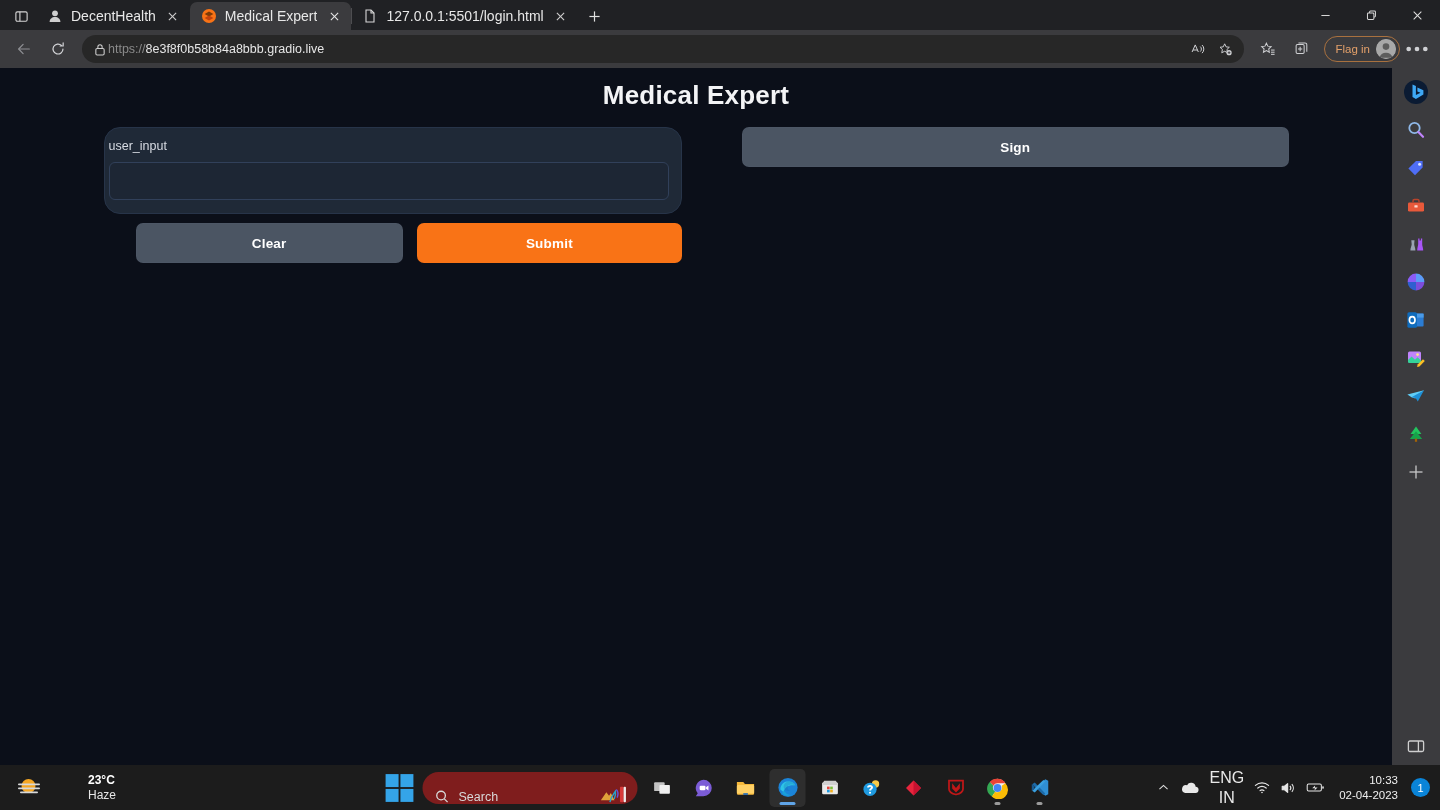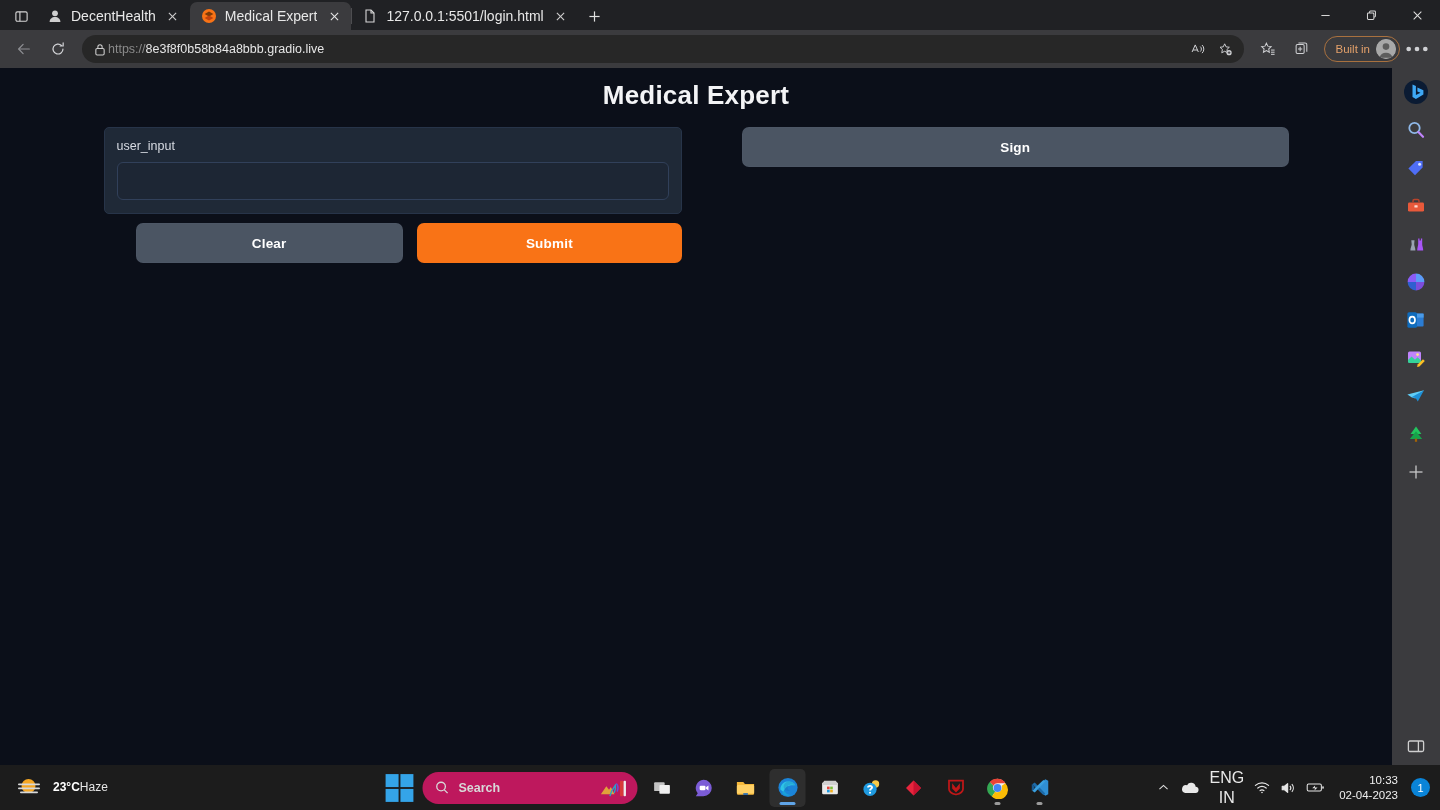--- a/index.html
+++ b/index.html
@@ -159,22 +159,22 @@
     font-weight: 700;
     color: #f3f4f6;
     letter-spacing: .2px;
     margin-bottom: 16px;
   }
   .columns { display: flex; gap: 28px; }
   .col { flex: 1; display: flex; flex-direction: column; gap: 9px; }
   .panel {
     background: #1f2937;
     border: 1px solid #273449;
-    border-radius: 5px;
-    padding: 11px 12px 13px 12px;
+    border-radius: 16px;
+    padding: 11px 12px 13px 4px;
   }
   .field-label {
     font-size: 12.5px;
     color: #d7dbe3;
     margin-bottom: 9px;
     display: block;
   }
   .textbox {
     height: 38px;
     background: #1d2634;
@@ -247,42 +247,41 @@
     background: #1c1c1c;
     display: flex; align-items: center;
     z-index: 20;
   }
   .weather {
     display: flex; align-items: center; gap: 9px;
     padding-left: 14px;
     height: 40px;
   }
   .weather-ico { width: 30px; height: 30px; display:flex; align-items:center; justify-content:center;}
-  .weather-txt { display: flex; flex-direction: row; line-height: 1.25; }
+  .weather-txt { display: flex; flex-direction: column; line-height: 1.25; margin-left: 35px; }
   .weather-temp { font-size: 12px; color: #ffffff; font-weight: 600; }
   .weather-cond { font-size: 12px; color: #e6e6e6; }
 
   .tb-center {
     position: absolute; left: 50%; transform: translateX(-50%);
     display: flex; align-items: center; gap: 6px;
   }
   .start-btn {
     width: 34px; height: 34px;
     display: flex; align-items: center; justify-content: center;
     border-radius: 5px;
   }
   .searchpill {
     height: 32px;
-    background: #be185d;
+    background: #7f1d1d;
     border-radius: 16px;
-    display: flex; align-items: center;
+    display: flex; align-items: flex-end;
     padding: 0 6px 0 12px;
     gap: 9px;
     width: 215px;
-    font-weight: bold;
   }
   .searchpill .s-label { font-size: 12.5px; color: #d8d8d8; flex: 1; }
   .tb-app {
     width: 36px; height: 38px;
     display: flex; align-items: center; justify-content: center;
     border-radius: 5px;
     position: relative;
   }
   .tb-app.active { background: #2e2e2e; }
   .tb-app .underline {
@@ -461,21 +460,21 @@
       <svg viewBox="0 0 18 18" fill="none" stroke="#d0d1d4" stroke-width="1.15">
         <rect x="2.4" y="4" width="9" height="10" rx="1.4"></rect>
           <path d="M5 2.2h7.4a2 2 0 0 1 2 2V12"></path>
         <line x1="6.9" y1="9" x2="6.9" y2="9.02" stroke-linecap="round" stroke-width="0"></line>
         <line x1="6.9" y1="6.6" x2="6.9" y2="11.4"></line>
           <line x1="4.5" y1="9" x2="9.3" y2="9"></line>
       </svg>
     </div>
 
     <div class="signin">
-      <span class="signin-label">Built in</span>
+      <span class="signin-label">Flag in</span>
       <span class="avatar-circ">
         <svg viewBox="0 0 20 20">
             <circle cx="10" cy="10" r="10" fill="#a8a8a8"></circle>
             <circle cx="10" cy="7.6" r="3.3" fill="#5d5d5d"></circle>
             <path d="M3.4 18.8c.7-3.2 3.3-5.1 6.6-5.1s5.9 1.9 6.6 5.1z" fill="#5d5d5d"></path>
           </svg>
       </span>
     </div>
 
     <div class="dots">

